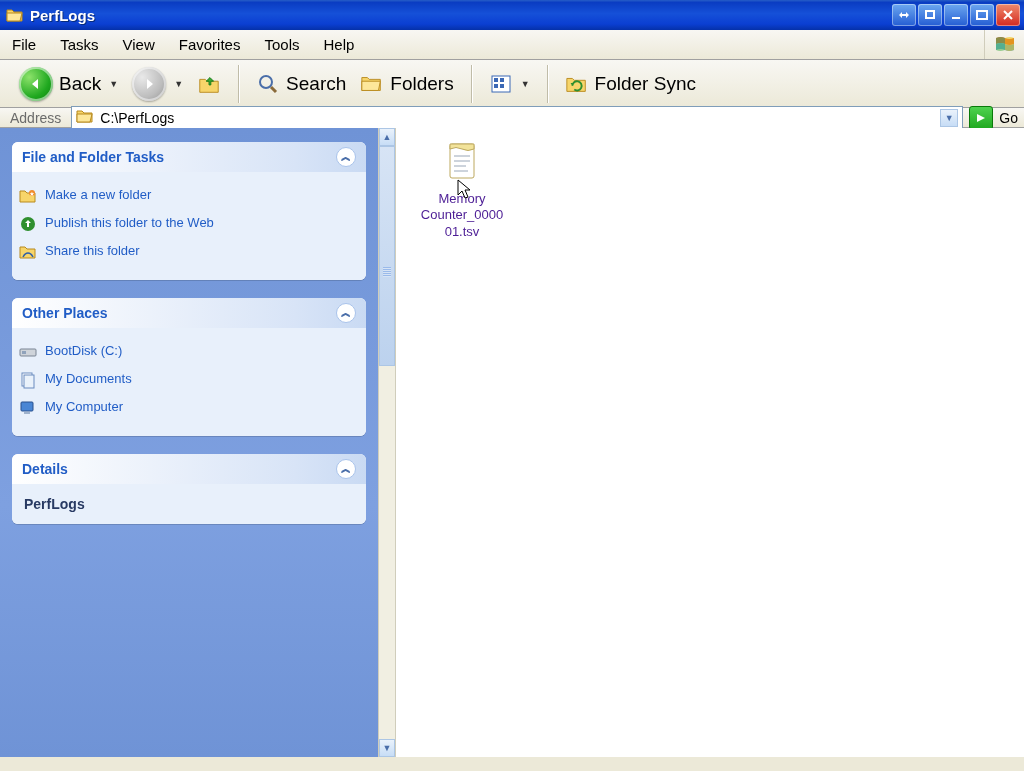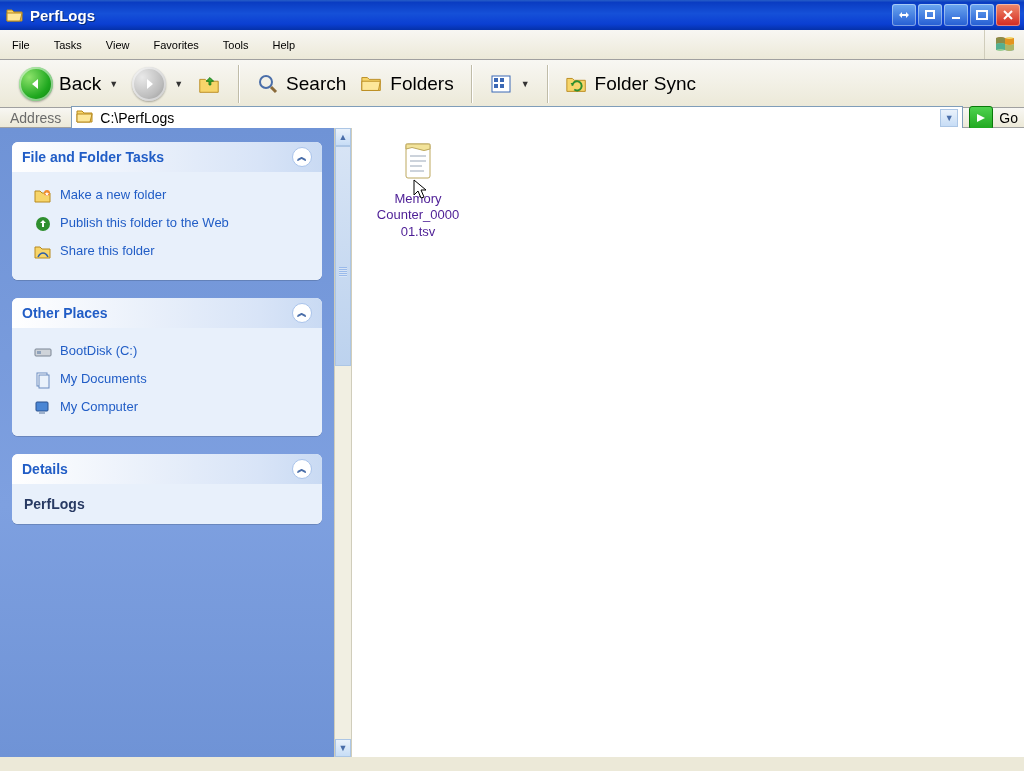--- a/index.html
+++ b/index.html
@@ -41,21 +41,21 @@
 
   
   .menubar {
     height: 30px;
     border-bottom: 1px solid #a0a0a0;
     display:flex; align-items:center;
     background: linear-gradient(to bottom,#f8f7f3,#ece9d8);
   }
   .menubar .menu-item {
     padding: 0 12px; height:100%; display:flex; align-items:center;
-    font-size: 11px; color:#000;
+    font-size: 15px; color:#000;
   }
   .menubar .flag {
     margin-left:auto; width:40px; height:100%;
     display:flex;align-items:center;justify-content:center;
     border-left:1px solid #d0cdbb;
   }
 
   
   .toolbar {
     height: 48px;
@@ -97,21 +97,21 @@
   }
   .addr-input .combo-arrow { margin-left:auto; width:18px; height:18px;
     background:linear-gradient(to bottom,#eaf2fb,#c7ddf6);
     border:1px solid #acc6e5; display:flex;align-items:center;justify-content:center; font-size:9px; color:#4a6ea9;}
   .go-btn { width:24px;height:24px; background:linear-gradient(to bottom,#4fd24f,#1fa81f); border:1px solid #0a7a0a; border-radius:3px; display:flex;align-items:center;justify-content:center;}
   .go-lbl { font-size:14px; }
 
   
   .body-area { display:flex; height: calc(771px - 30px - 30px - 48px - 34px); }
   .tasks-pane {
-    width: 334px;
+    width: 378px;
     background: linear-gradient(to bottom,#6f93d6,#7ea0e0 60%,#6f93d6);
     padding: 14px 12px;
     overflow:auto;
   }
   .scrollbar-col {
     width:18px;
     background:#f1efe2;
     border-left:1px solid #d0cdbb;
     border-right:1px solid #d0cdbb;
     position:relative;
@@ -146,21 +146,21 @@
     color:#215dc6; font-weight:bold; font-size:14px;
   }
   .card-header .chevron {
     margin-left:auto; width:20px;height:20px;border-radius:50%;
     background:#fff; border:1px solid #a9c3ea;
     display:flex;align-items:center;justify-content:center;
     color:#4a6ea9; font-size:10px;
   }
   .card-body {
     background:#e8f0fb;
-    padding:10px 12px 14px 20px;
+    padding:10px 12px 14px 5px;
   }
   .task-link {
     display:flex; align-items:flex-start; gap:8px;
     color:#215dc6; font-size:13px; padding:5px 2px;
   }
   .task-link .ti { width:18px;height:18px; display:flex;align-items:center;justify-content:center; flex-shrink:0; }
   .details-body { background:#e8f0fb; padding:12px; }
   .details-body .folder-name { font-weight:bold; font-size:14px; color:#283a63; }
 
   

